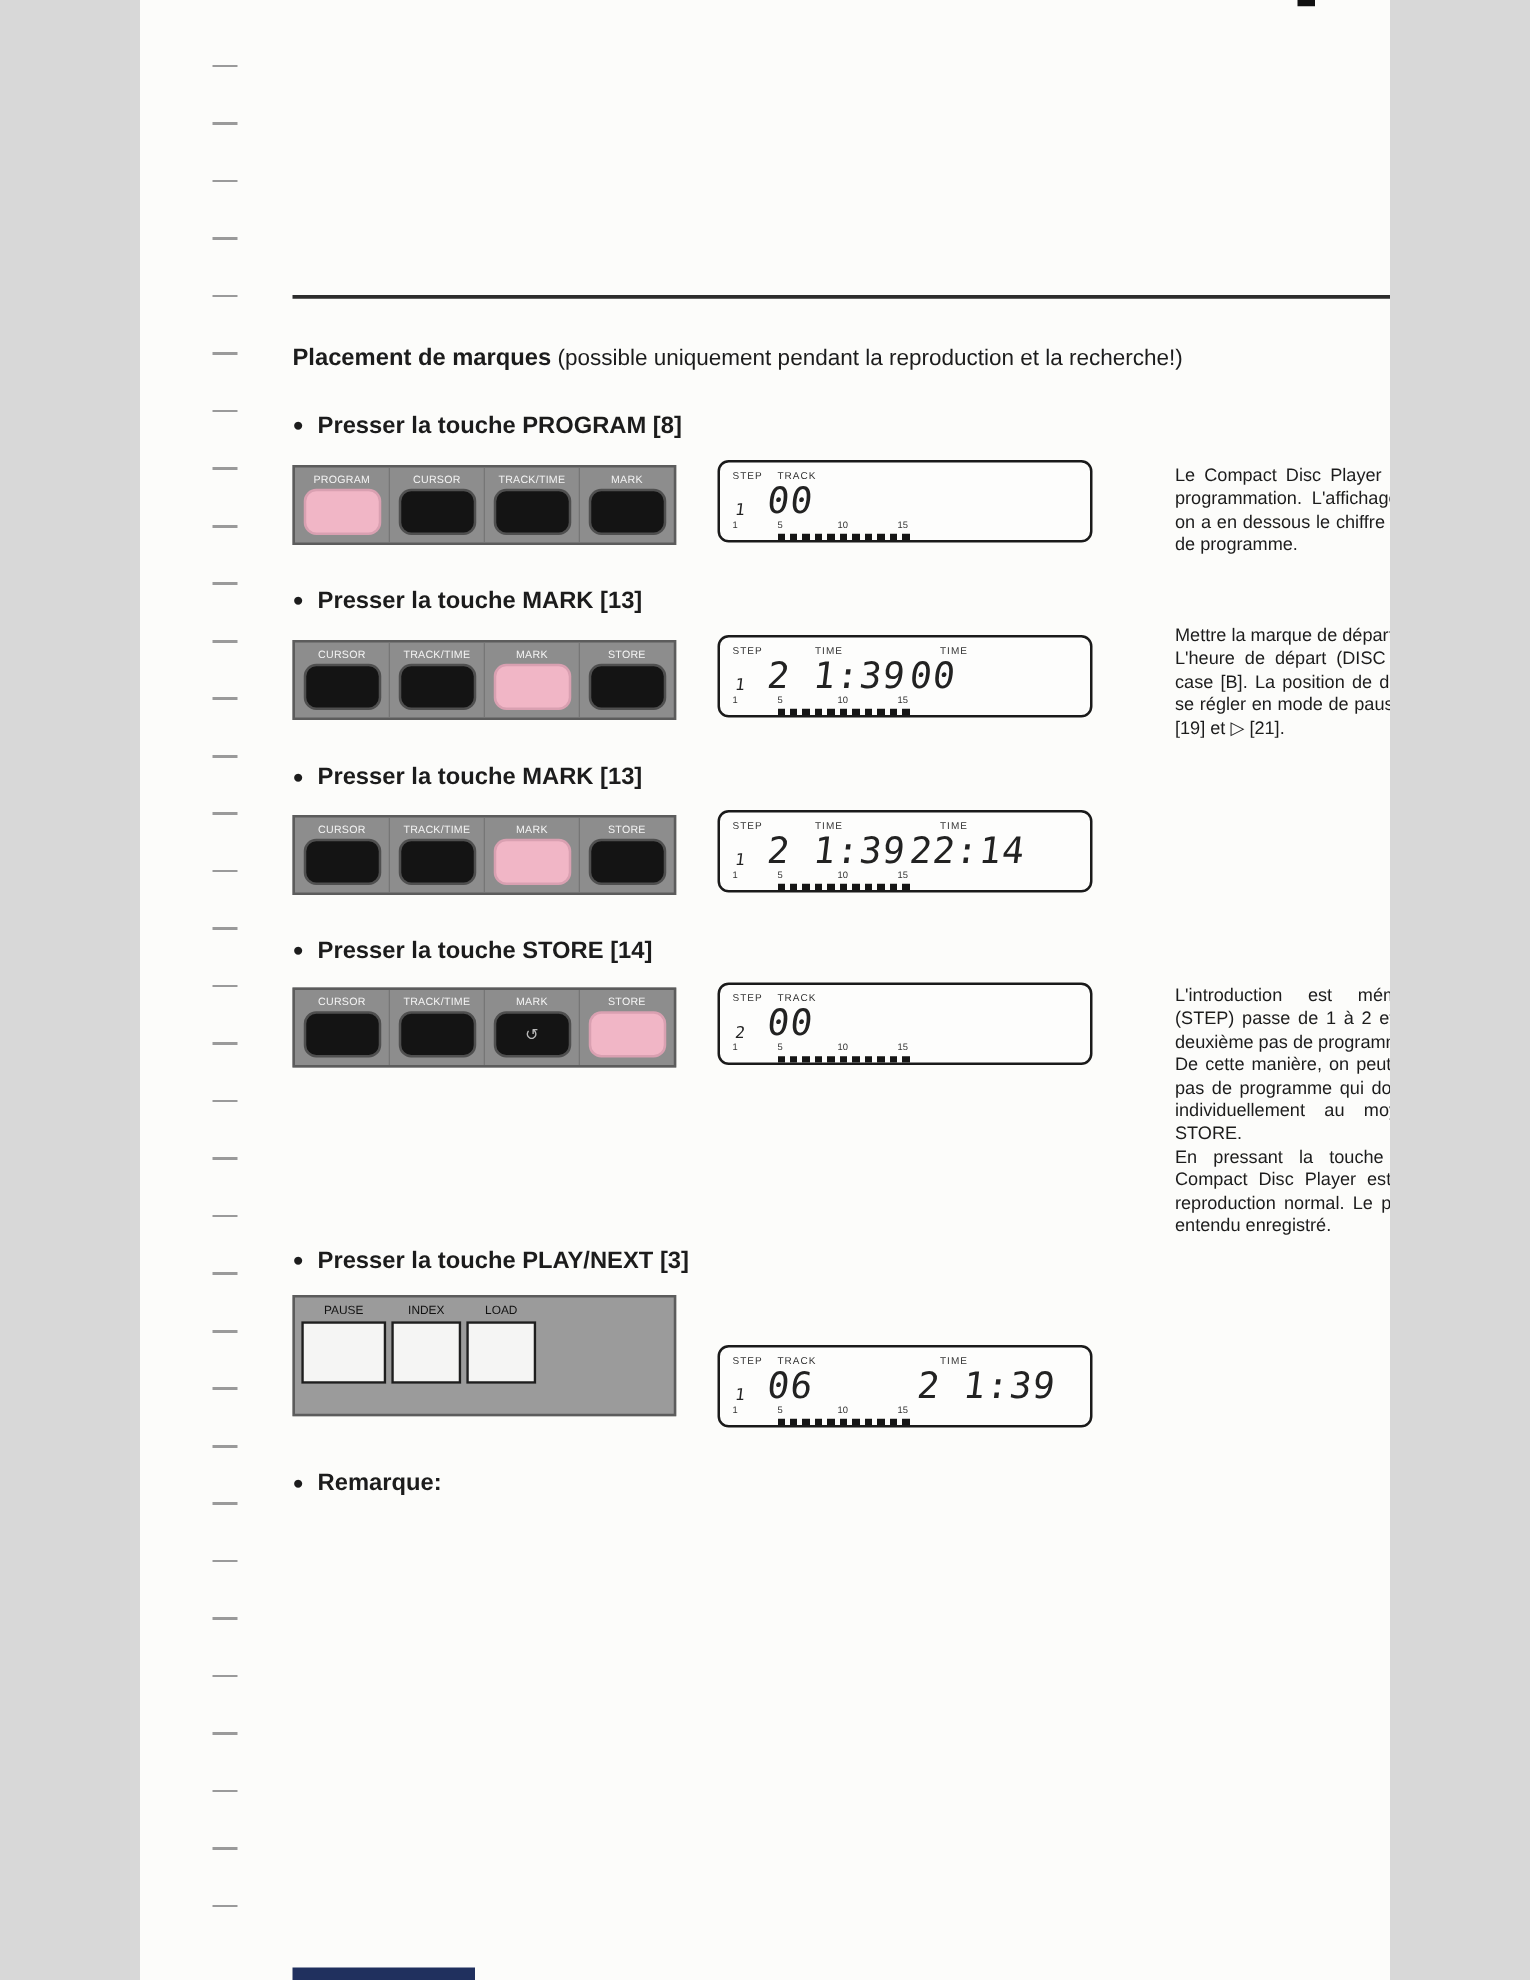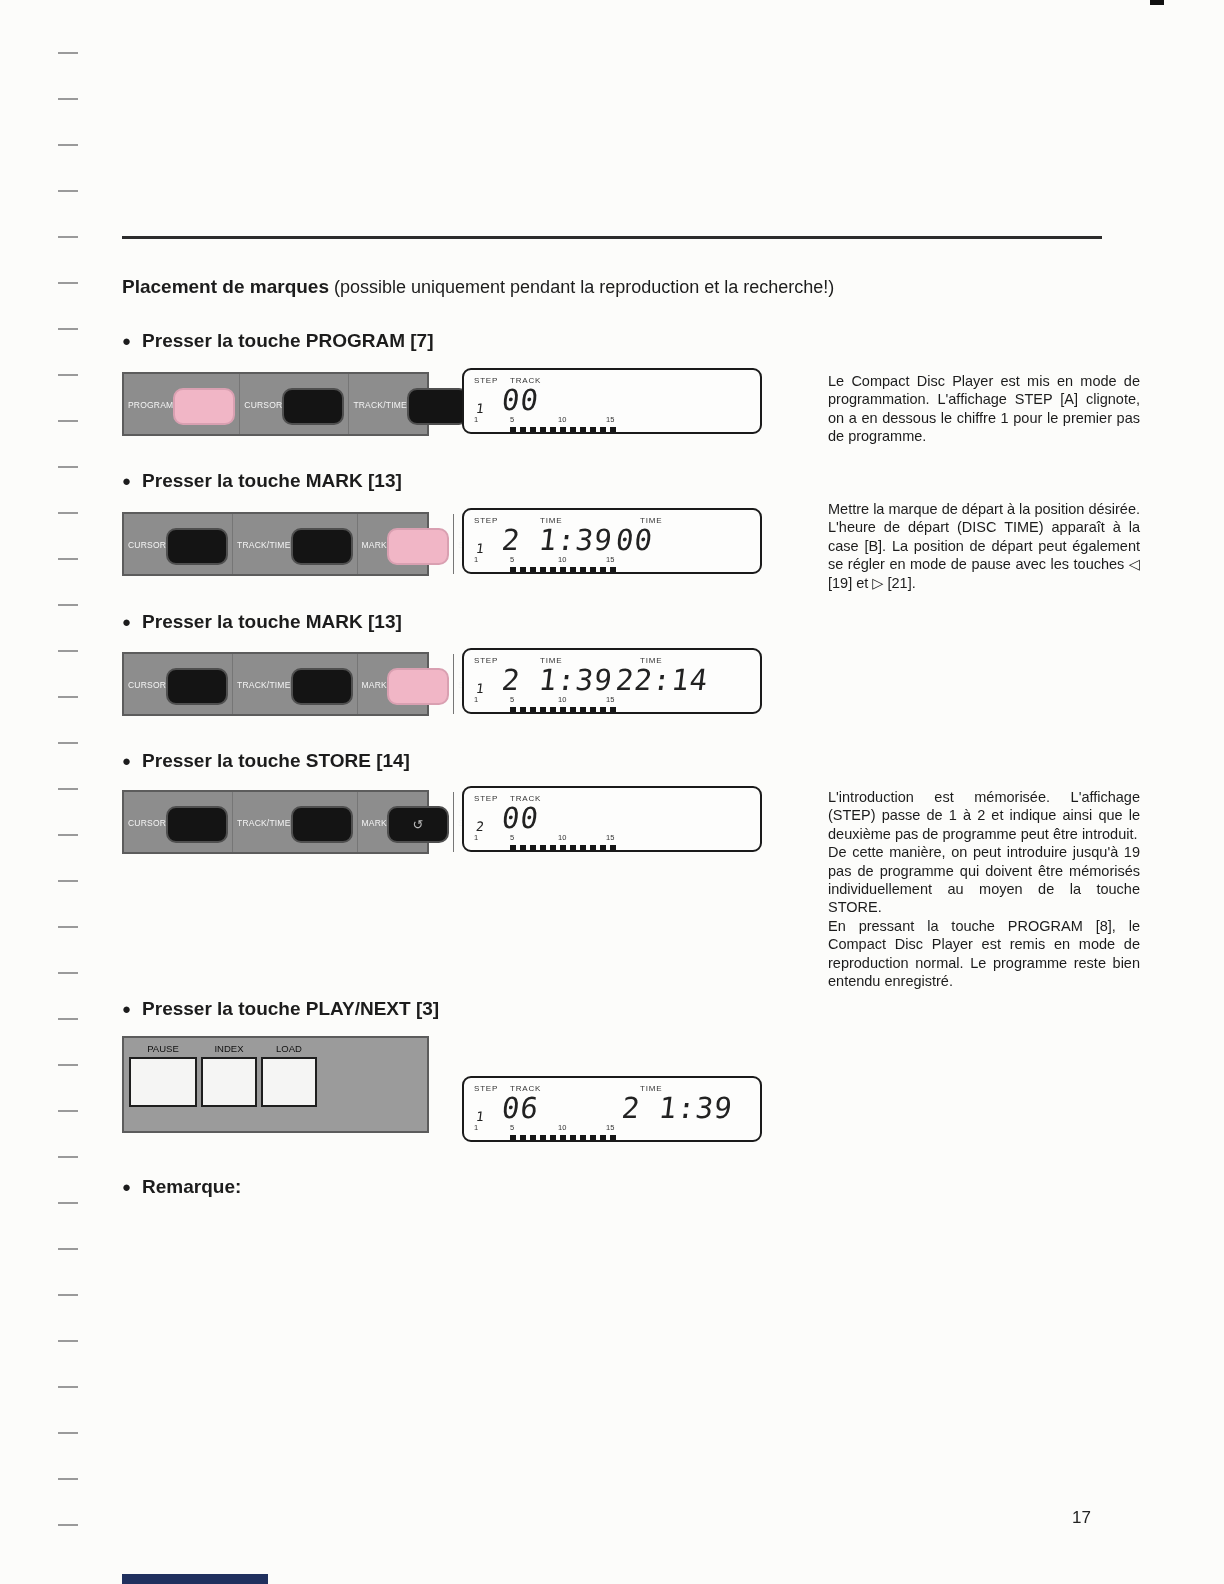--- a/index.html
+++ b/index.html
@@ -1,18 +1,18 @@
 <!DOCTYPE html>
 <html><head>
 <meta charset="utf-8">
 <style>
   * { margin:0; padding:0; box-sizing:border-box; }
   html,body { background:#d8d8d8; }
   .page {
-    position:relative; width:1224px; height:1584px; margin:0 auto;
+    position:relative; width:1000px; height:1584px; margin:0 auto;
     background:#fcfcfa; overflow:hidden;
     font-family:"Liberation Sans", sans-serif; color:#1c1c1c;
   }
   
   .ticks {
     position:absolute; left:58px; top:52px; width:20px; height:1492px;
     background:repeating-linear-gradient(to bottom, #9a9a9a 0 2px, transparent 2px 46px);
   }
   .rule { position:absolute; left:122px; top:236px; width:980px; height:3px; background:#2c2c2c; }
   .corner-mark { position:absolute; right:60px; top:0; width:14px; height:5px; background:#111; }
@@ -24,21 +24,21 @@
 
   .heading { position:absolute; left:122px; font-size:19px; font-weight:bold; white-space:nowrap; }
   .heading .bullet { font-size:15px; margin-right:11px; vertical-align:1px; }
 
   
   .panel-dark {
     position:absolute; left:122px; width:307px; height:64px;
     background:#8d8d8d; border:2px solid #5c5c5c; display:flex;
   }
   .pcell {
-    flex:1; display:flex; flex-direction:row; align-items:center;
+    flex:1; display:flex; flex-direction:column; align-items:center;
     padding:4px 4px 0; border-left:1px solid #767676;
   }
   .pcell:first-child { border-left:none; }
   .plabel {
     font-size:8.5px; color:#f4f4f4; letter-spacing:.2px; white-space:nowrap;
     margin-bottom:3px;
   }
   .pbtn {
     width:62px; height:37px; background:#141414; border:2px solid #4f4f4f;
     border-radius:10px; display:flex; align-items:center; justify-content:center;
@@ -92,21 +92,21 @@
 
   <div class="ticks"></div>
   <div class="rule"></div>
   <div class="corner-mark"></div>
 
   <div class="title">
     <span class="t-bold">Placement de marques</span><span class="t-rest"> (possible uniquement pendant la reproduction et la recherche!)</span>
   </div>
 
   <div class="heading" style="top:330px">
-    <span class="bullet">●</span><span>Presser la touche PROGRAM [7]</span>
+    <span class="bullet">●</span><span>Presser la touche PROGRAM [8]</span>
   </div>
   <div class="panel-dark" style="top:372px">
     <div class="pcell">
       <div class="plabel">PROGRAM</div>
       <div class="pbtn active"></div>
     </div>
     <div class="pcell">
       <div class="plabel">CURSOR</div>
       <div class="pbtn"></div>
     </div>

